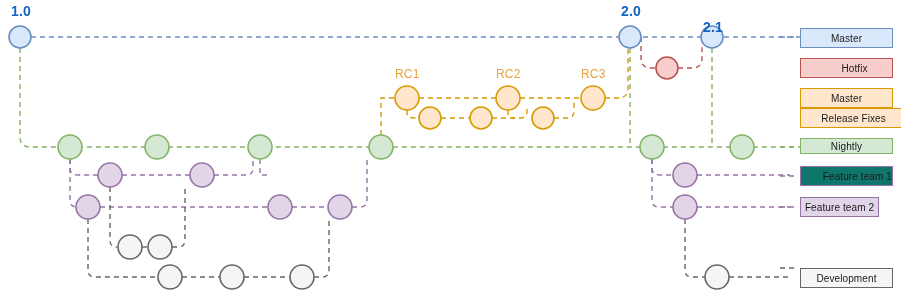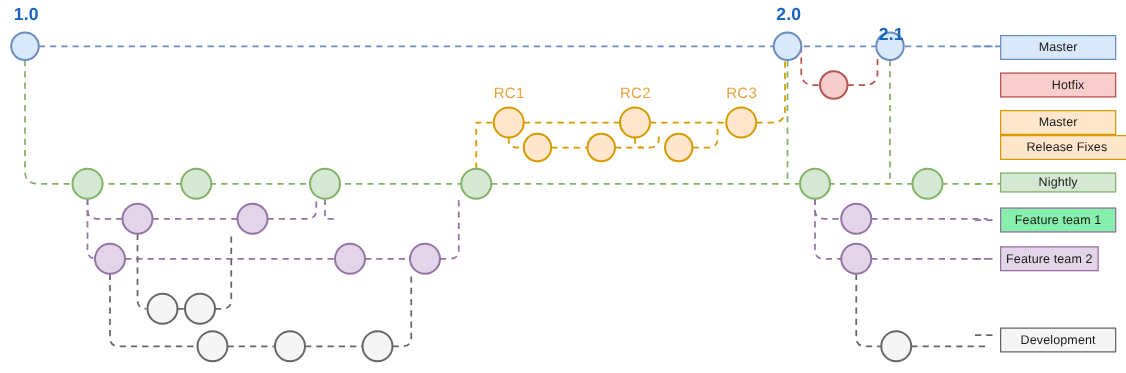--- a/index.html
+++ b/index.html
@@ -144,24 +144,24 @@
       </div>
       <div class="legend-box" style="left: 800px; top: 88px; width: 93px; height: 20px; background: rgb(255, 230, 204); border: 1.4px solid rgb(215, 155, 0);">
         <span>Master</span>
       </div>
       <div class="legend-box" style="left: 800px; top: 108px; width: 107px; height: 20px; background: rgb(255, 230, 204); border: 1.4px solid rgb(215, 155, 0);">
         <span>Release Fixes</span>
       </div>
       <div class="legend-box" style="left: 800px; top: 138px; width: 93px; height: 16px; background: rgb(213, 232, 212); border: 1.4px solid rgb(130, 179, 102);">
         <span>Nightly</span>
       </div>
-      <div class="legend-box" style="left: 800px; top: 166px; width: 93px; height: 20px; background: #86efac; border: 1.4px solid rgb(150, 115, 166);">
+      <div class="legend-box" style="left: 800px; top: 166px; width: 93px; height: 20px; background: #0f766e; border: 1.4px solid rgb(150, 115, 166); justify-content: flex-end;">
         <span>Feature team 1</span>
       </div>
       <div class="legend-box" style="left: 800px; top: 197px; width: 79px; height: 20px; background: rgb(225, 213, 231); border: 1.4px solid rgb(150, 115, 166);">
         <span>Feature team 2</span>
       </div>
-      <div class="legend-box" style="left: 800px; top: 262px; width: 93px; height: 20px; background: rgb(245, 245, 245); border: 1.4px solid rgb(102, 102, 102);">
+      <div class="legend-box" style="left: 800px; top: 268px; width: 93px; height: 20px; background: rgb(245, 245, 245); border: 1.4px solid rgb(102, 102, 102);">
         <span>Development</span>
       </div>
     </div>
 
 </div>
 
 </body></html>

